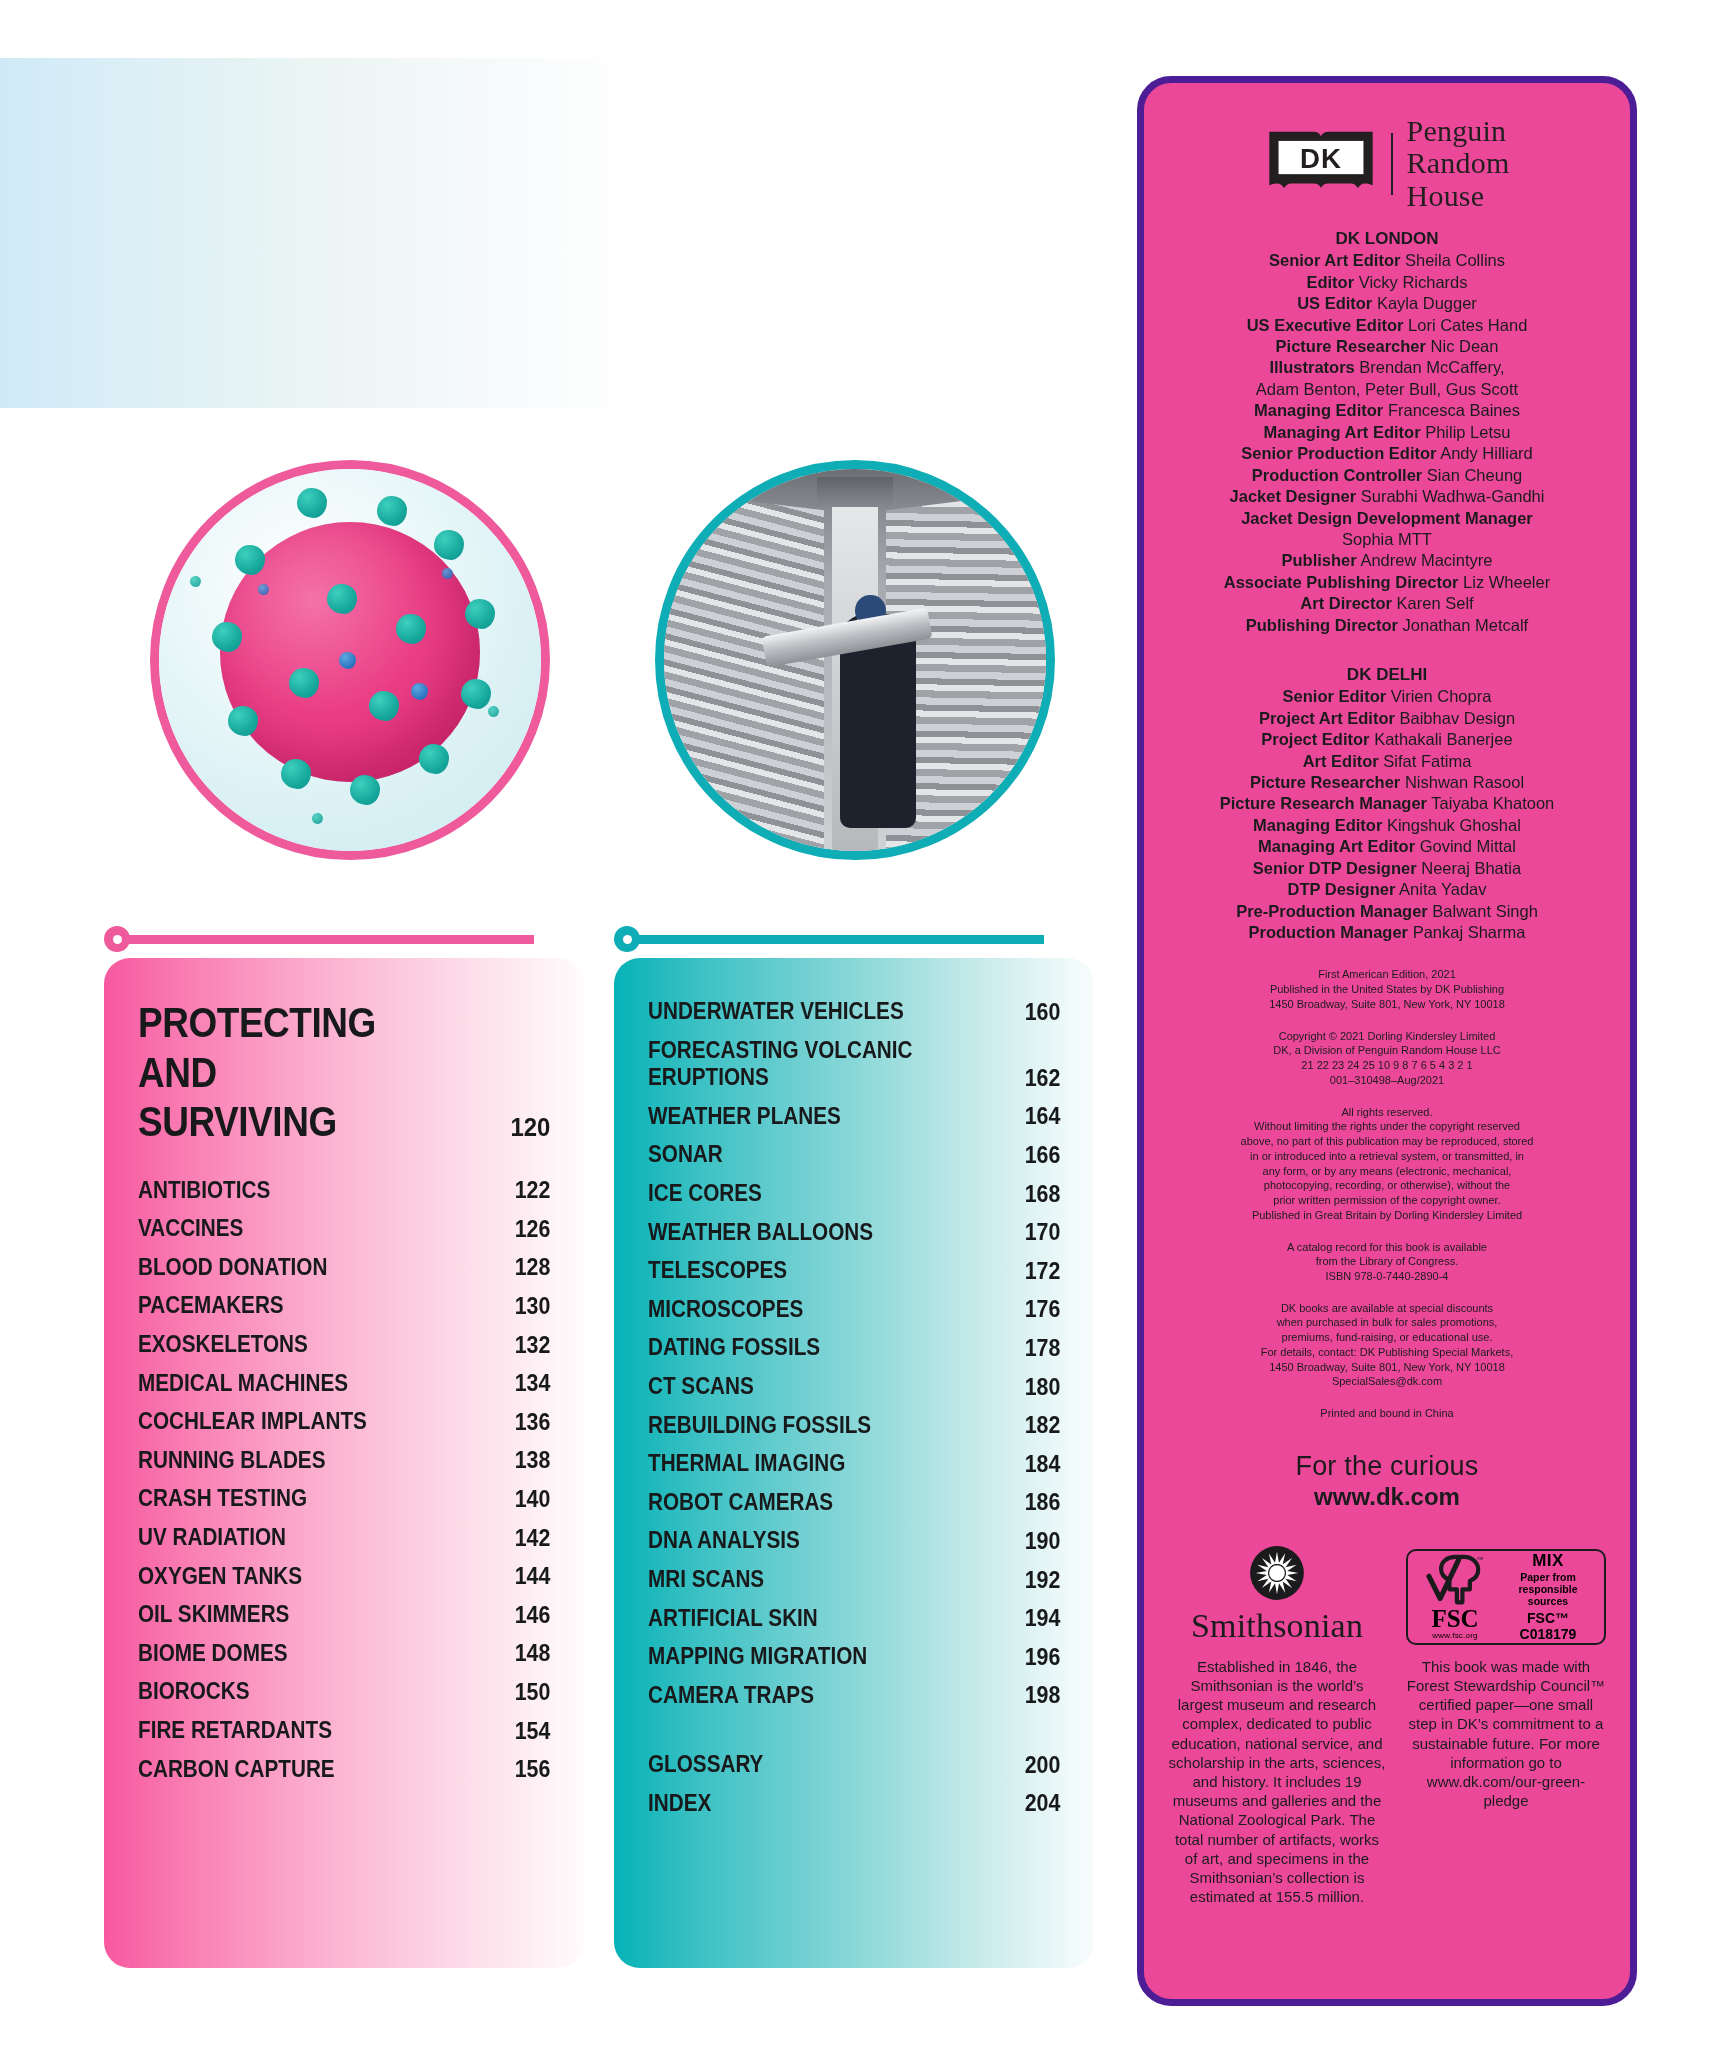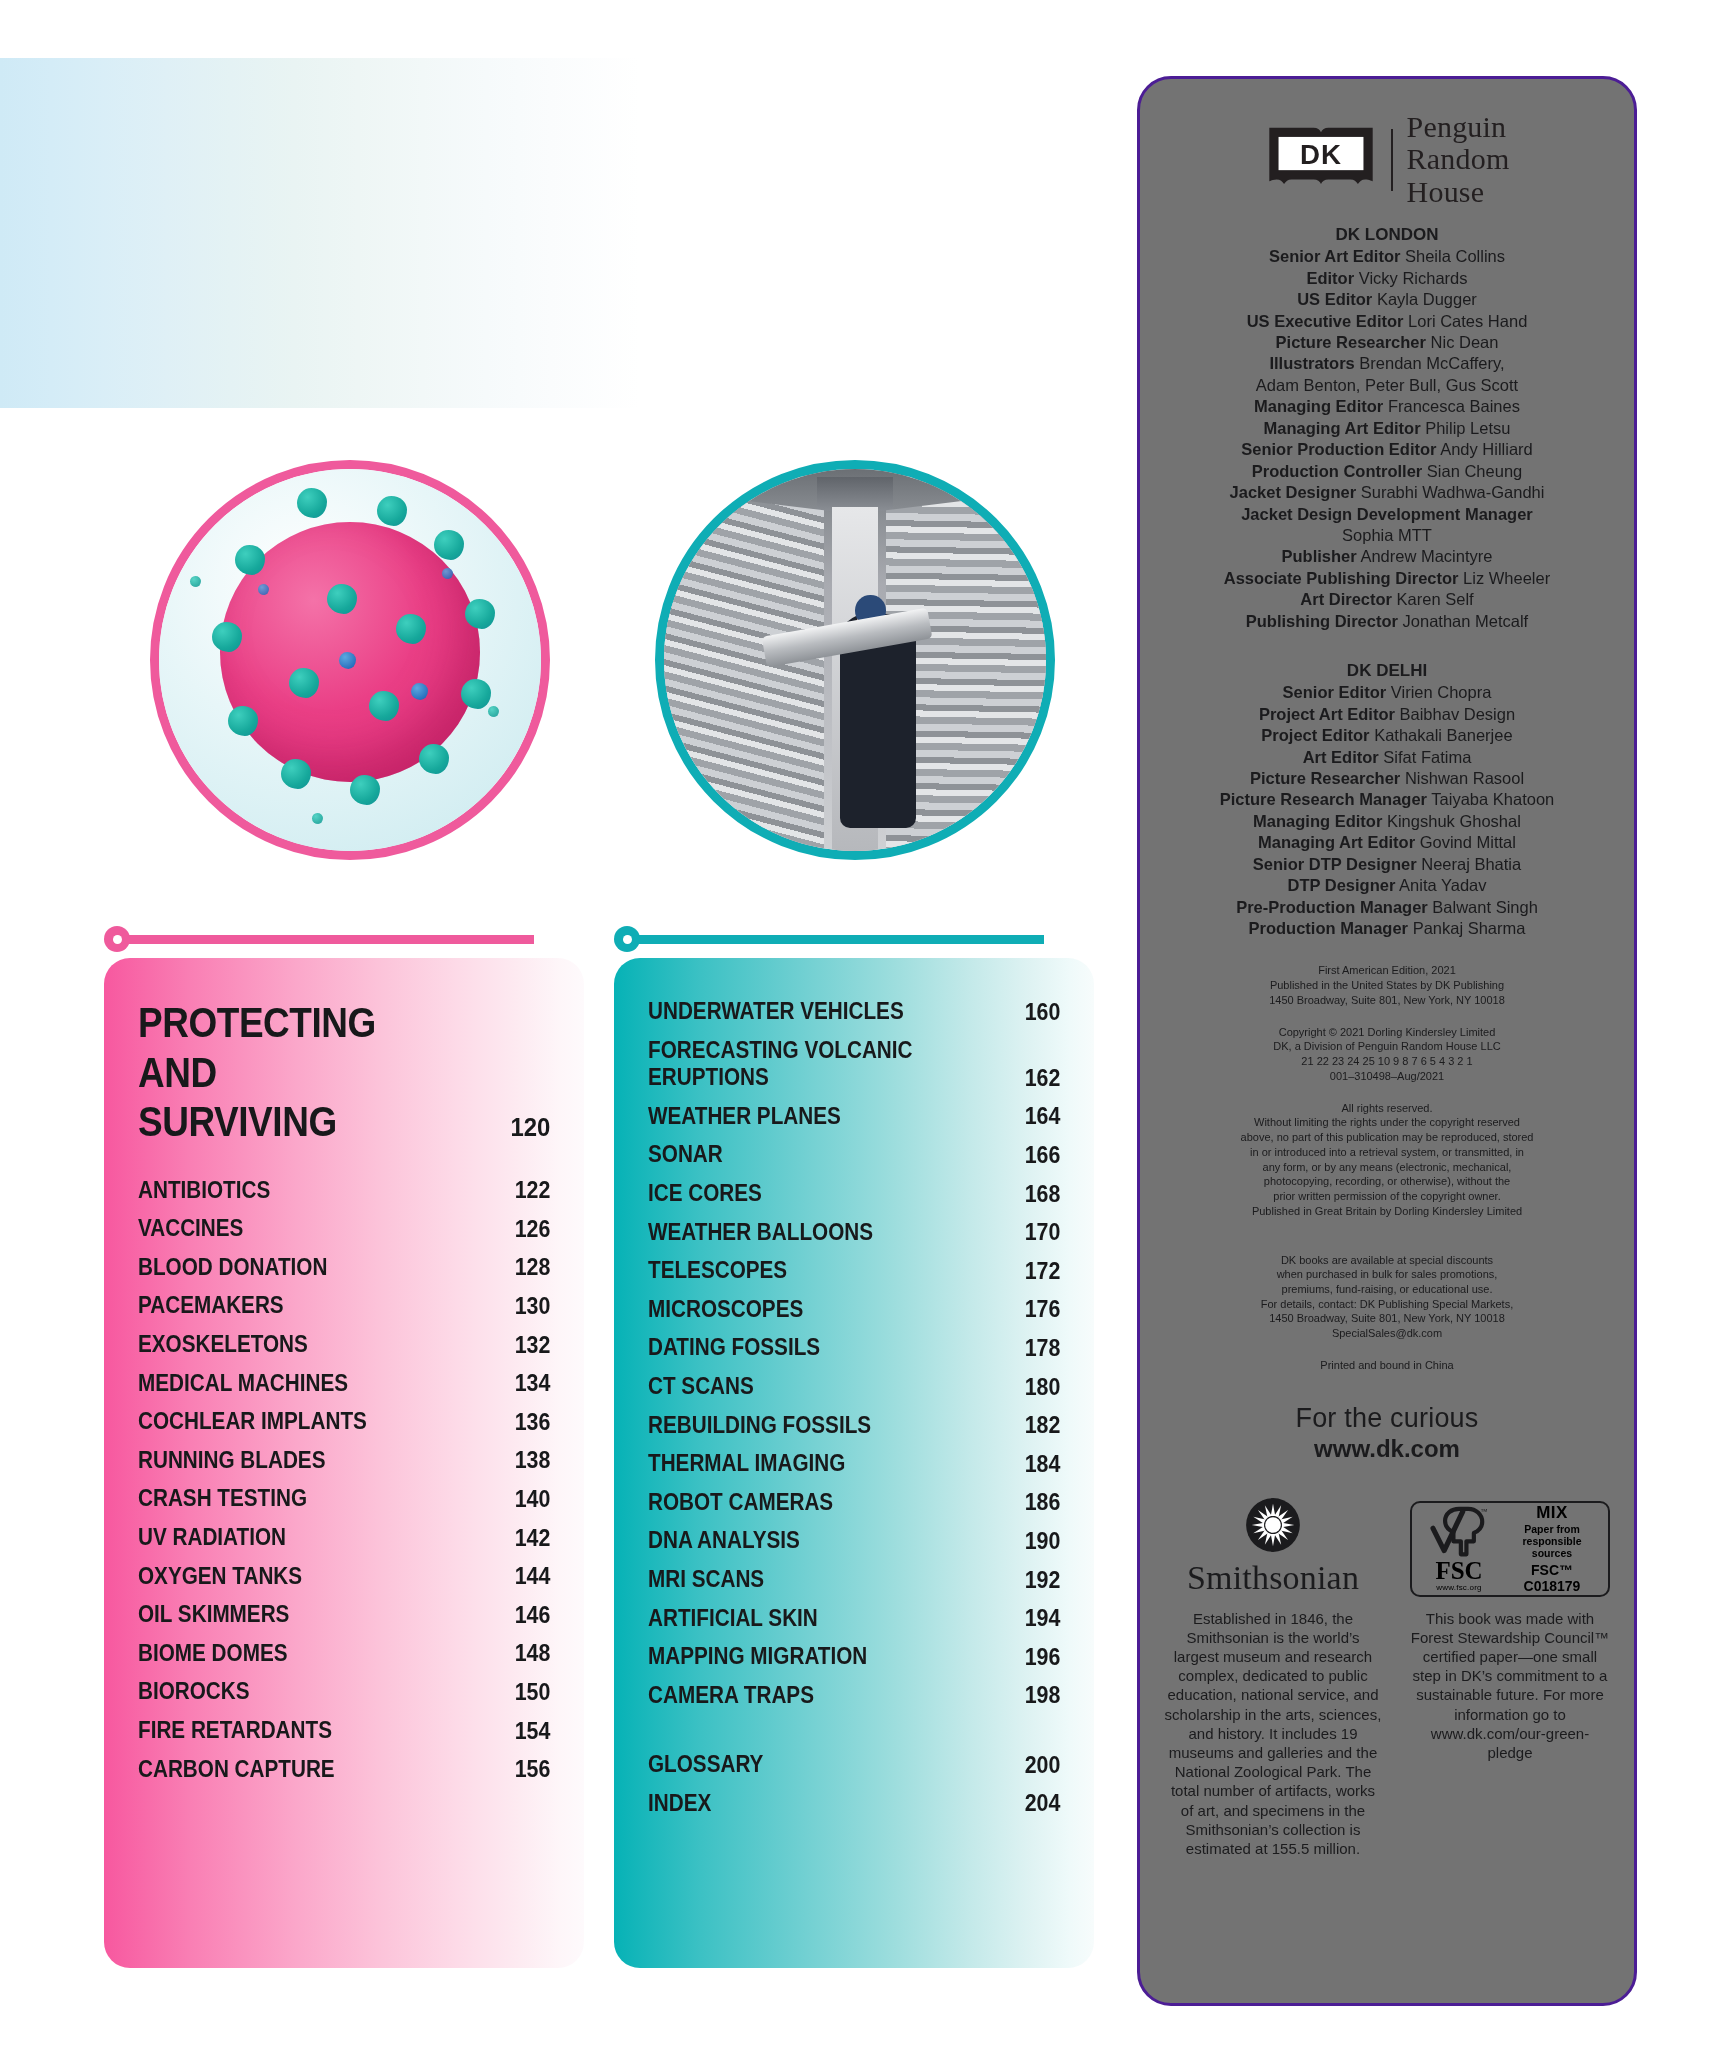--- a/index.html
+++ b/index.html
@@ -168,23 +168,23 @@
     font-weight: bold; font-size: 23px; color: #18191b;
     transform: scaleX(0.93); transform-origin: right bottom;
     flex: 0 0 auto; padding-left: 14px;
   }
 
   
   .credits-card {
     position: absolute;
     left: 1137px; top: 76px;
     width: 500px; height: 1930px;
-    border: 3px solid #4c1d95;
+    border: 7px solid #4c1d95;
     border-radius: 34px;
-    background: #737373;
+    background: #ec4899;
     padding: 22px 24px 18px 24px;
     text-align: center;
     overflow: hidden;
   }
 
   .dk-logo-wrap {
     display: flex; align-items: center; justify-content: center;
     gap: 14px; margin: 10px 0 16px 0;
   }
   .dk-mark { width: 112px; height: 72px; }
@@ -529,20 +529,23 @@
     <div class="spacer-sm"></div>
     <p style="white-space:pre-line">All rights reserved.
 Without limiting the rights under the copyright reserved
 above, no part of this publication may be reproduced, stored
 in or introduced into a retrieval system, or transmitted, in
 any form, or by any means (electronic, mechanical,
 photocopying, recording, or otherwise), without the
 prior written permission of the copyright owner.
 Published in Great Britain by Dorling Kindersley Limited</p>
     <div class="spacer-sm"></div>
+    <p style="white-space:pre-line">A catalog record for this book is available
+from the Library of Congress.
+ISBN 978-0-7440-2890-4</p>
     <div class="spacer-sm"></div>
     <p style="white-space:pre-line">DK books are available at special discounts
 when purchased in bulk for sales promotions,
 premiums, fund-raising, or educational use.
 For details, contact: DK Publishing Special Markets,
 1450 Broadway, Suite 801, New York, NY 10018
 SpecialSales@dk.com</p>
     <div class="spacer-sm"></div>
     <p>Printed and bound in China</p>
   </div>

